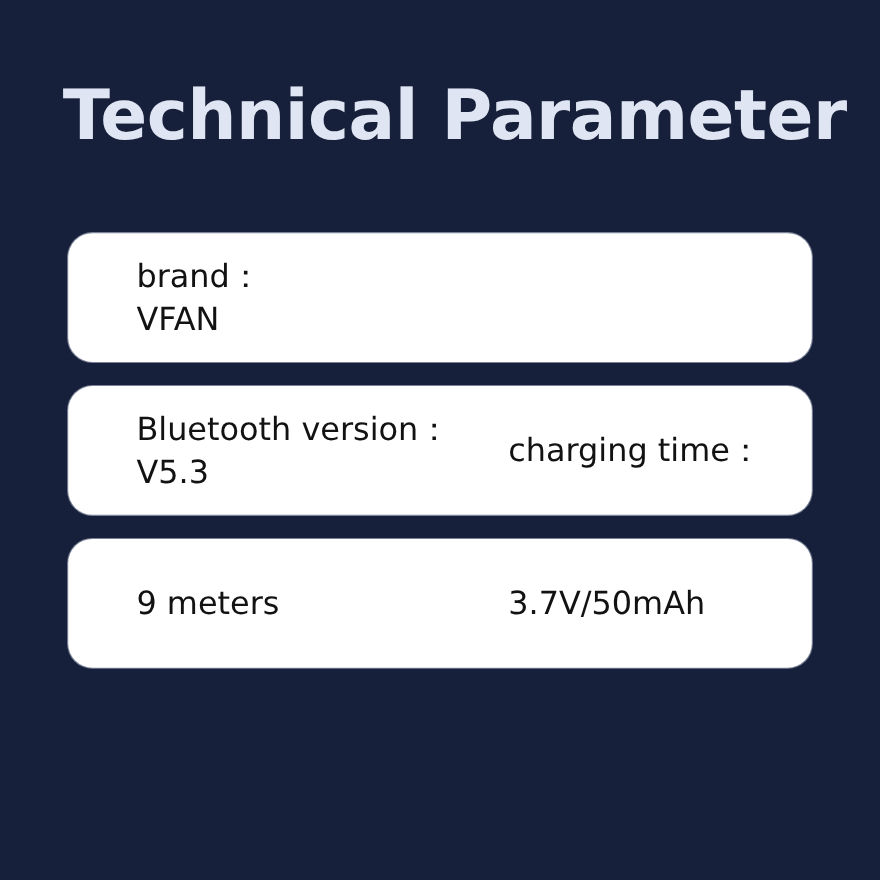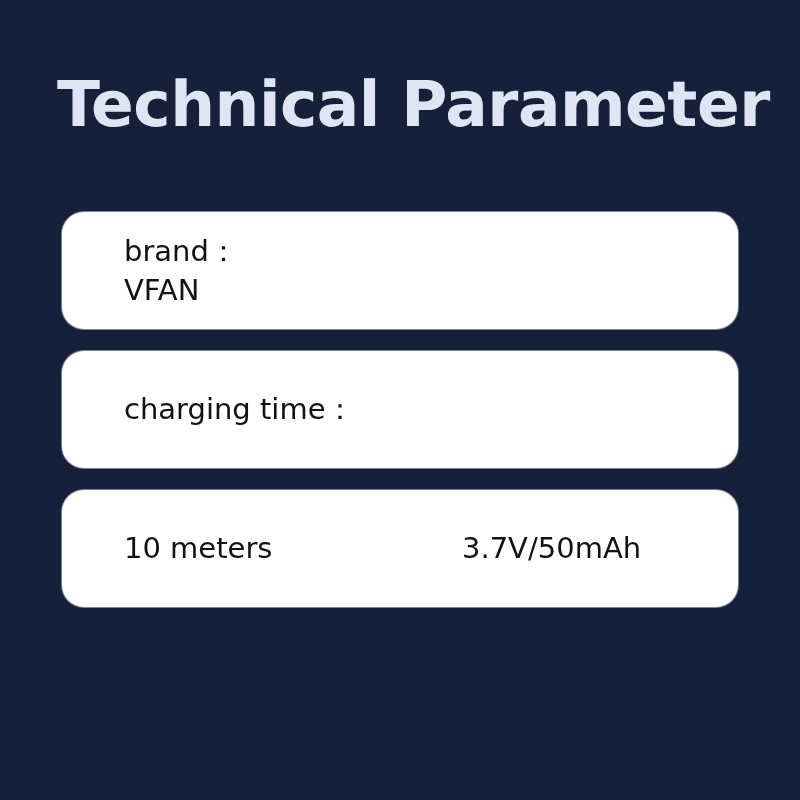--- a/index.html
+++ b/index.html
@@ -100,31 +100,35 @@
       <div class="spec-card-inner">
         <div class="spec-col left">
           <span class="spec-label">brand：</span>
           <span class="spec-value">VFAN</span>
         </div>
       </div>
     </div>
 
     <div class="spec-card">
       <div class="spec-card-inner">
+        <div class="spec-col left">
+          <span class="spec-label">Bluetooth version：</span>
+          <span class="spec-value">V5.3</span>
+        </div>
         <div class="spec-col right">
           <span class="spec-label">charging time：</span>
         </div>
       </div>
     </div>
 
 
     <div class="spec-card">
       <div class="spec-card-inner">
         <div class="spec-col left">
-          <span class="spec-value">10 meters</span>
+          <span class="spec-value">9 meters</span>
         </div>
         <div class="spec-col right">
           <span class="spec-value">3.7V/50mAh</span>
         </div>
       </div>
     </div>
 
   </div>
 </div>
 

